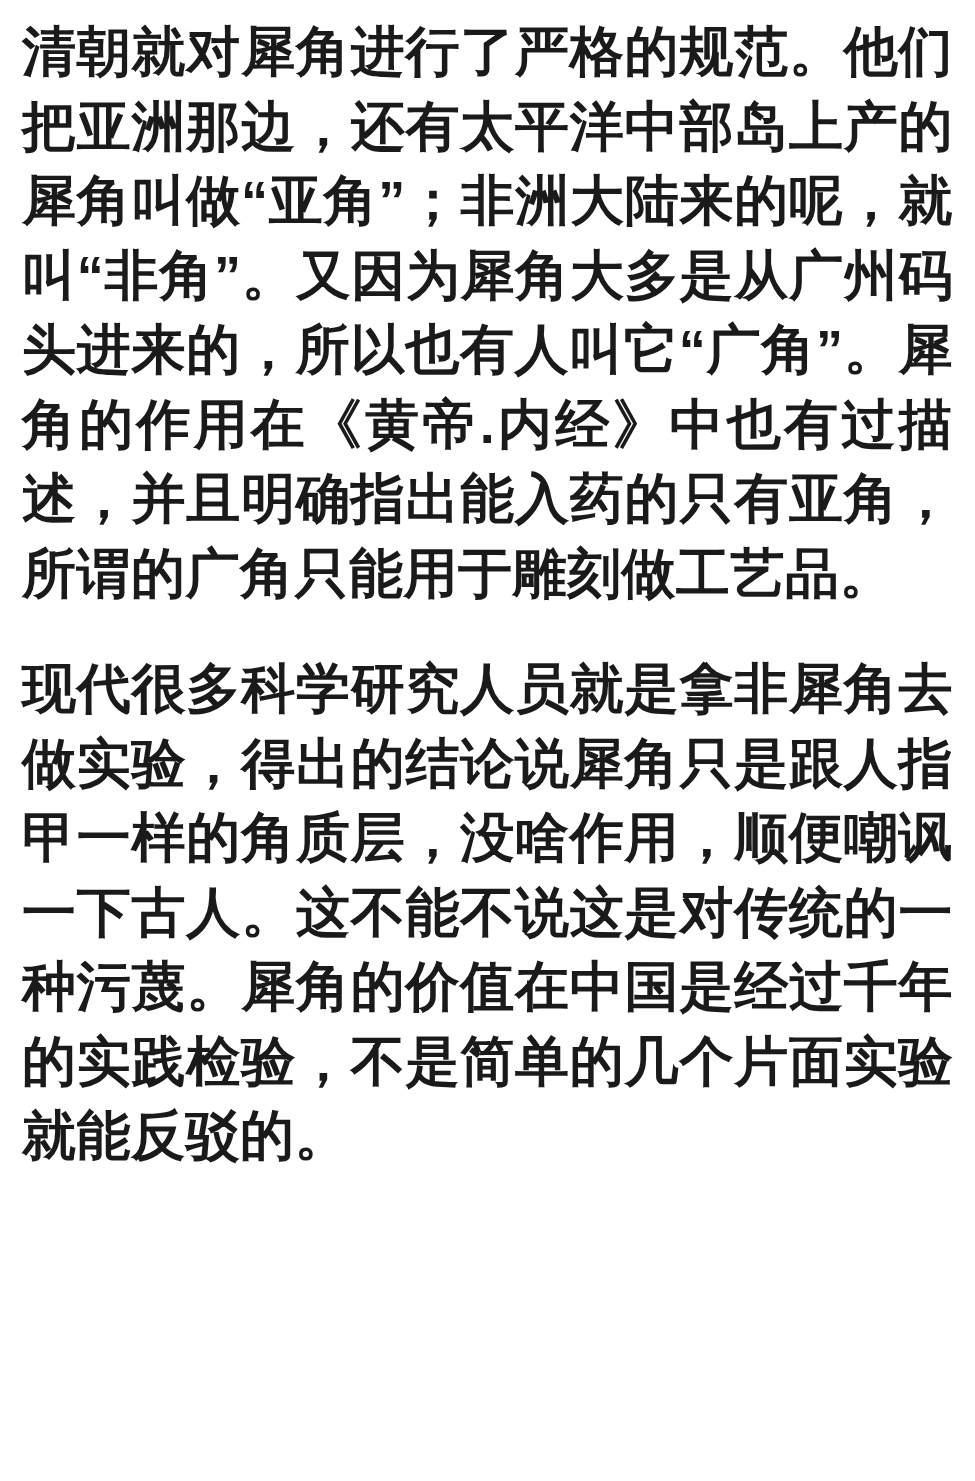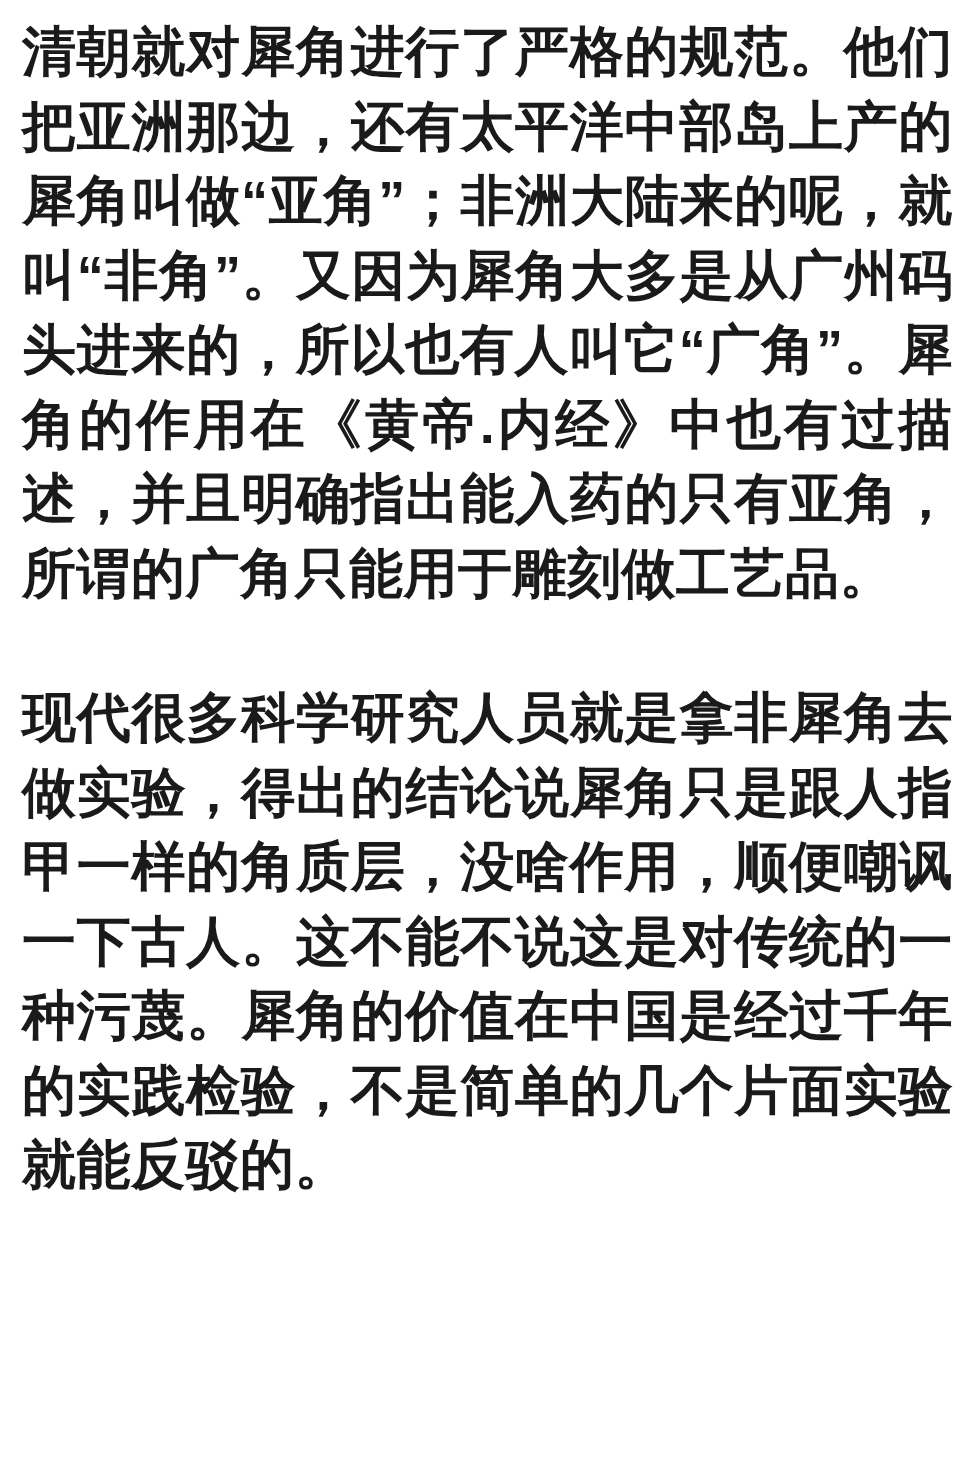--- a/index.html
+++ b/index.html
@@ -22,21 +22,22 @@
     font-size: 54px;
     line-height: 1.38;
     letter-spacing: 0.5px;
     font-weight: 600;
     text-align: justify;
     text-justify: inter-character;
     margin: 0;
     word-break: break-all;
   }
   .para + .para {
-    margin-top: 70px;
+    margin-top: 42px;
+    font-family: Liberation Serif, serif;
   }
 </style>
 </head>
 <body>
 
 <div class="page">
   <article class="article">
     <p class="para">清朝就对犀角进行了严格的规范。他们把亚洲那边，还有太平洋中部岛上产的犀角叫做“亚角”；非洲大陆来的呢，就叫“非角”。又因为犀角大多是从广州码头进来的，所以也有人叫它“广角”。犀角的作用在《黄帝.内经》中也有过描述，并且明确指出能入药的只有亚角，所谓的广角只能用于雕刻做工艺品。</p>
     <p class="para">现代很多科学研究人员就是拿非犀角去做实验，得出的结论说犀角只是跟人指甲一样的角质层，没啥作用，顺便嘲讽一下古人。这不能不说这是对传统的一种污蔑。犀角的价值在中国是经过千年的实践检验，不是简单的几个片面实验就能反驳的。</p>
   </article>

